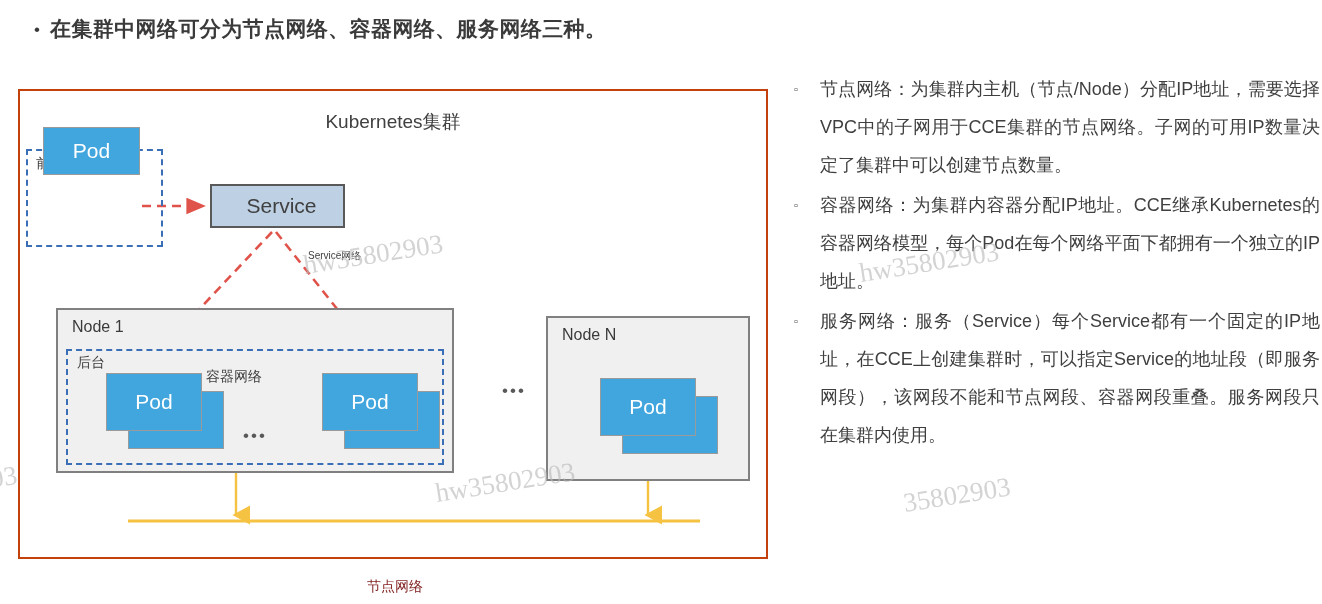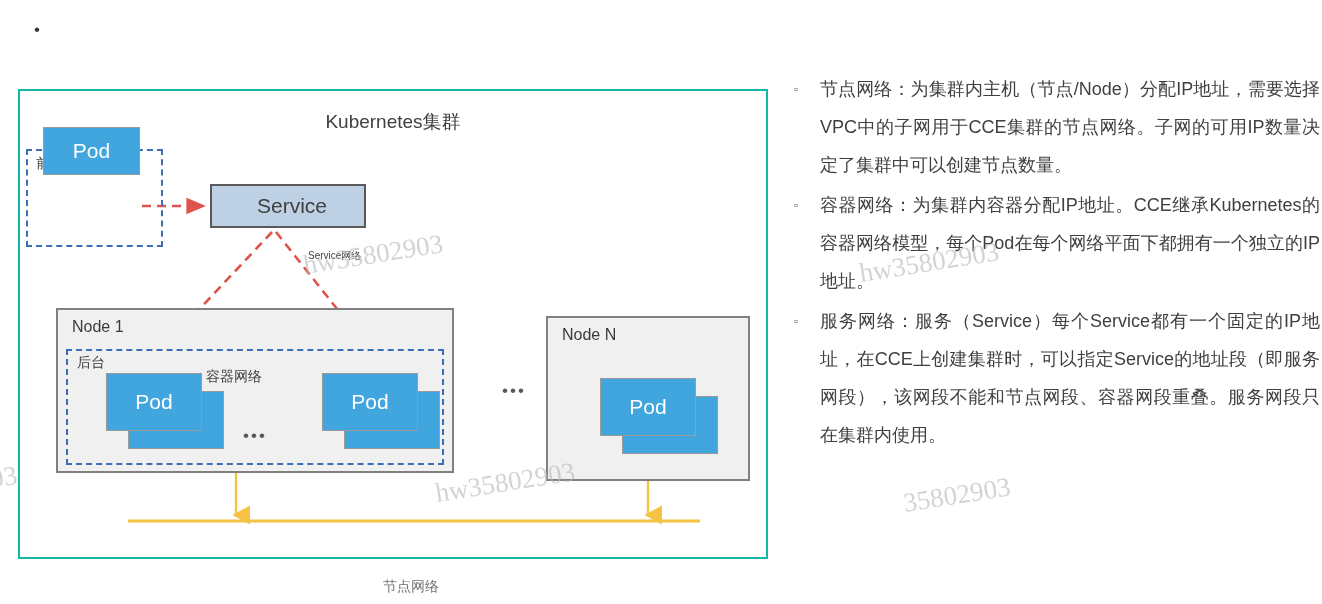--- a/index.html
+++ b/index.html
@@ -22,21 +22,21 @@
     padding-left:24px;
   }
   #headline .htext{
     font-size:21px;font-weight:bold;color:#3a3a3a;letter-spacing:.4px;
     white-space:nowrap;
   }
 
   
   #diagram{
     position:absolute;left:18px;top:89px;width:750px;height:470px;
-    border:2px solid #14b8a6;background:#ffffff;box-sizing:border-box;
+    border:2px solid #c2410c;background:#ffffff;box-sizing:border-box;
   }
   #k8s-title{
     position:absolute;left:0;top:18px;width:100%;text-align:center;
     font-size:19px;color:#404040;
   }
 
   
   #frontend-group{
     position:absolute;left:6px;top:58px;width:137px;height:98px;
     border:2px dashed #3a6fb8;box-sizing:border-box;background:transparent;
@@ -59,21 +59,21 @@
     position:absolute;left:0;top:0;width:96px;height:58px;
     z-index:2;
   }
 
   #pod-frontend{
     position:absolute;left:23px;top:36px;width:97px;height:48px;
   }
 
   
   #service-box{
-    position:absolute;left:190px;top:93px;width:156px;height:44px;
+    position:absolute;left:190px;top:93px;width:135px;height:44px;
     background:#bdd0e4;border:2px solid #595959;
     display:flex;align-items:center;justify-content:center;
     font-size:21px;color:#404040;box-sizing:border-box;padding-left:8px;
   }
   #service-net-label{
     position:absolute;left:288px;top:158px;font-size:10px;color:#404040;
   }
 
   
   .node-box{
@@ -101,22 +101,22 @@
     position:absolute;left:185px;top:116px;font-size:17px;color:#595959;
     letter-spacing:2px;
   }
   #ellipsis-nodes{
     position:absolute;left:482px;top:290px;font-size:17px;color:#595959;
     letter-spacing:2px;
   }
 
   
   #node-net-label{
-    position:absolute;left:16px;top:487px;width:750px;text-align:center;
-    font-size:14px;color:#737373;
+    position:absolute;left:0;top:487px;width:750px;text-align:center;
+    font-size:14px;color:#7f1d1d;
   }
 
   
   #text-panel{
     position:absolute;left:786px;top:70px;width:534px;
   }
   .tp-item{
     display:flex;align-items:flex-start;margin-bottom:2px;
   }
   .tp-marker{
@@ -134,20 +134,21 @@
     font-size:27px;font-family:"Liberation Serif","DejaVu Serif",serif;
     white-space:nowrap;pointer-events:none;
     transform:rotate(-9deg);transform-origin:left bottom;
   }
 </style>
 </head>
 <body>
 
 <div id="headline">
   <span class="bullet">•</span>
+  <span class="htext">在集群中网络可分为节点网络、容器网络、服务网络三种。</span>
 </div>
 
 <div id="diagram">
 
   <div id="k8s-title">Kubernetes集群</div>
 
   <svg width="746" height="466" viewBox="0 0 746 466" style="position:absolute;left:0;top:0;">
     <defs>
       <marker id="redArrow" markerWidth="9" markerHeight="9" refX="6" refY="3.2" orient="auto">
         <path d="M0,0 L7.5,3.2 L0,6.4 z" fill="#e0534a"></path>

